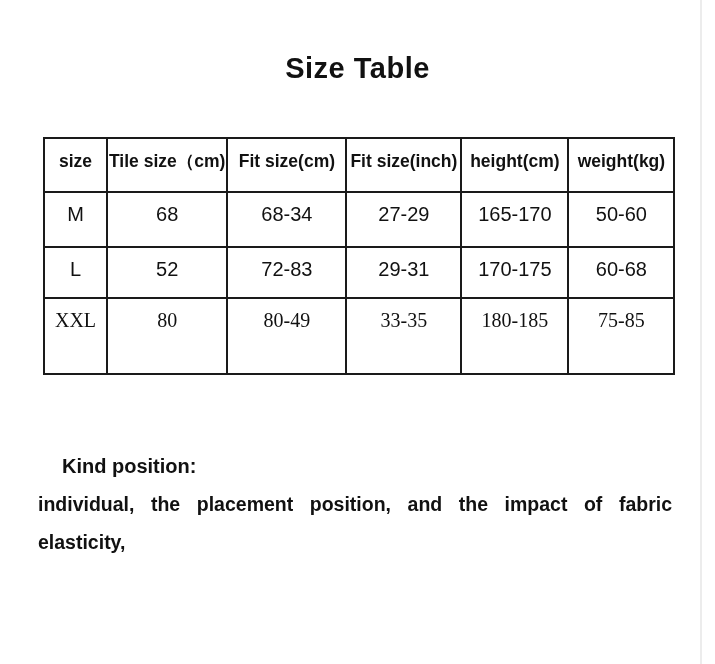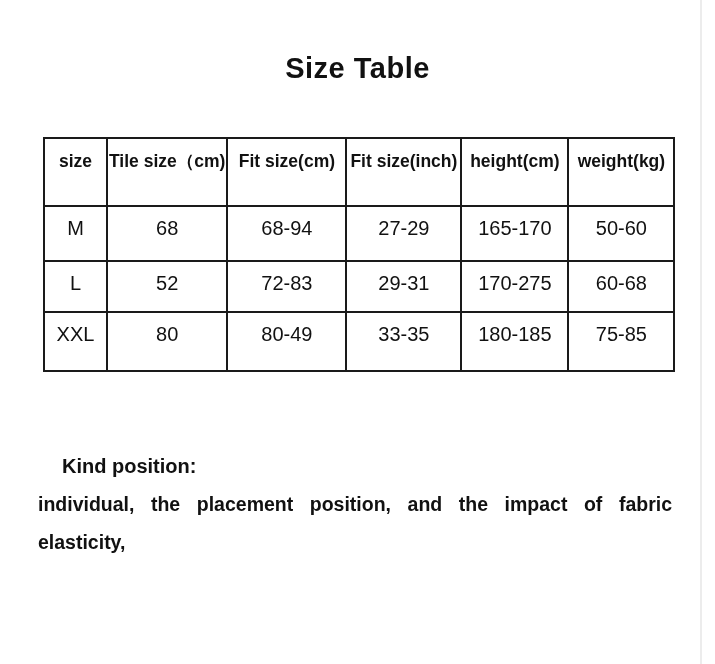--- a/index.html
+++ b/index.html
@@ -36,36 +36,36 @@
   }
   .size-table th,
   .size-table td {
     border: 2px solid #1a1a1a;
     text-align: center;
     vertical-align: top;
     overflow: hidden;
     white-space: nowrap;
   }
   .size-table th {
-    height: 68px;
+    height: 54px;
     padding-top: 11px;
     font-size: 17.5px;
     font-weight: 700;
     line-height: 22px;
   }
   .size-table td {
     padding-top: 9px;
     font-size: 20px;
     font-weight: 400;
     line-height: 24px;
   }
   tr.row-m  td { height: 55px; }
   tr.row-l  td { height: 51px; }
   tr.row-xl td { height: 50px; }
-  tr.row-xxl td { height: 59px; }
+  tr.row-xxl td { height: 76px; font-family: Liberation Serif, serif; }
   .reminder {
     position: absolute;
     left: 38px;
     top: 447px;
     width: 634px;
   }
   .reminder-heading {
     font-size: 20px;
     font-weight: 700;
     line-height: 38px;
@@ -118,31 +118,31 @@
       <th>Fit size(cm)</th>
       <th>Fit size(inch)</th>
       <th>height(cm)</th>
       <th>weight(kg)</th>
     </tr>
   </thead>
   <tbody>
     <tr class="row-m">
       <td>M</td>
       <td>68</td>
-      <td>68-94</td>
+      <td>68-34</td>
       <td>27-29</td>
       <td>165-170</td>
       <td>50-60</td>
     </tr>
     <tr class="row-l">
       <td>L</td>
       <td>52</td>
       <td>72-83</td>
       <td>29-31</td>
-      <td>170-275</td>
+      <td>170-175</td>
       <td>60-68</td>
     </tr>
     <tr class="row-xxl">
       <td>XXL</td>
       <td>80</td>
       <td>80-49</td>
       <td>33-35</td>
       <td>180-185</td>
       <td>75-85</td>
     </tr>

